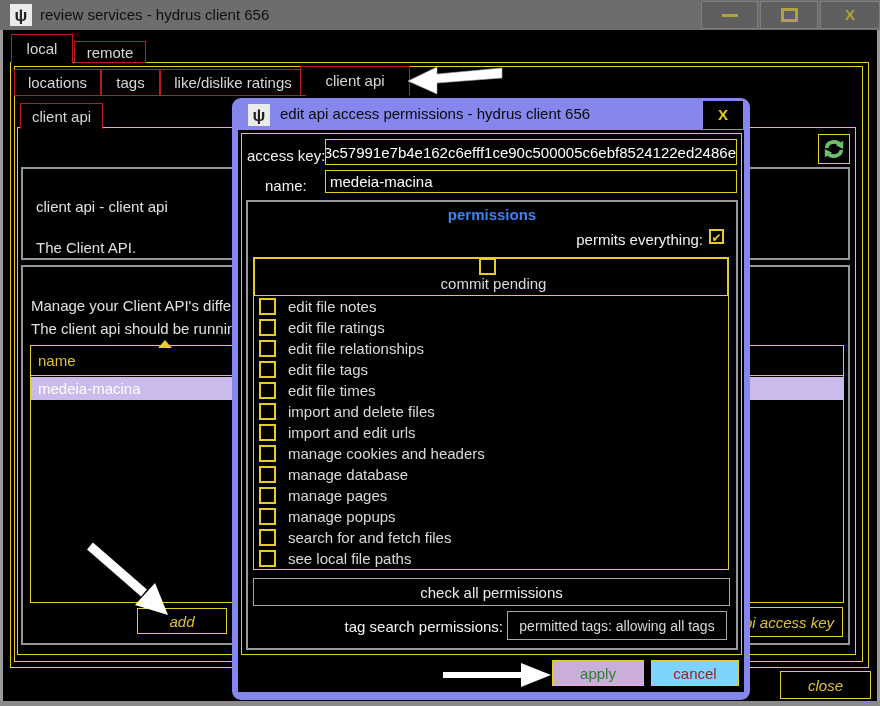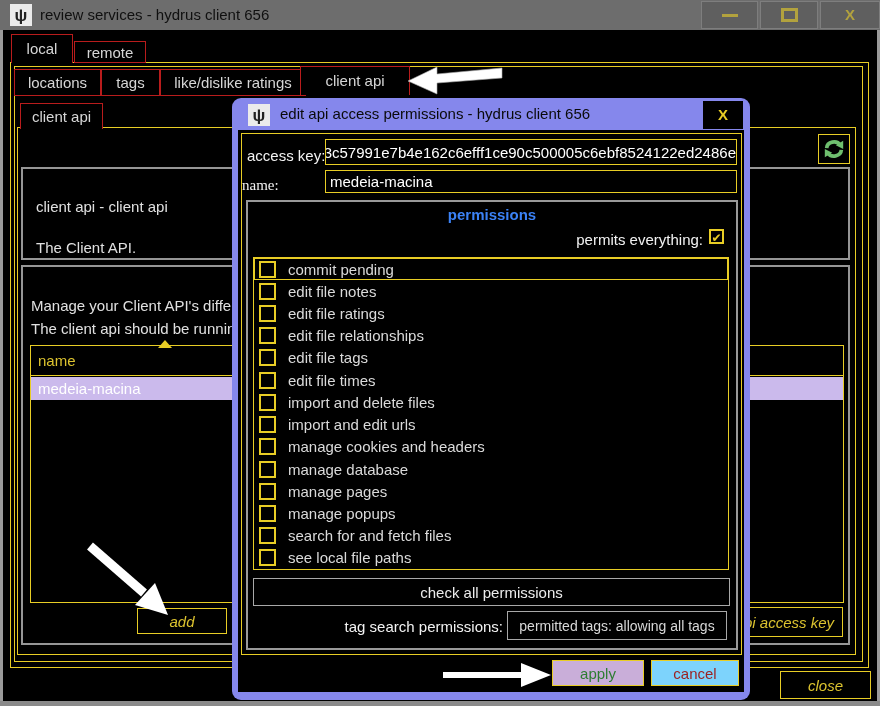--- a/index.html
+++ b/index.html
@@ -33,21 +33,21 @@
   .ybtn{border:1px solid #e8cd25;color:#dcc32f;text-align:center;background:#000;z-index:4;font-style:italic;}
   
   .dialog{left:232px;top:98px;width:518px;height:602px;background:#8587ec;border-radius:9px;z-index:10;}
   .dlg-title{height:32px;line-height:32px;color:#0a0a0a;}
   .dlg-content{background:#000;}
   .dlg-label{color:#f2f2f2;white-space:nowrap;}
   .yinput{border:1px solid #e8cd25;background:#000;color:#fff;overflow:hidden;white-space:nowrap;}
   .gbtn{border:1px solid #a8a8a8;background:#000;color:#ececec;text-align:center;}
   .cb{border:2px solid #e8cd25;background:#000;color:#e8cd25;text-align:center;}
   .perm-row{display:flex;align-items:center;padding-left:5px;flex:1 1 auto;}
-  .perm-row.focused{box-shadow:inset 0 0 0 1px #e8cd25;}
+  .perm-row.focused{box-shadow:inset 0 0 0 1px #e8cd25;flex-direction:column;}
   .perm-cb{width:13px;height:13px;border:2px solid #e8cd25;margin-right:12px;flex:none;}
   .perm-label{color:#dadada;white-space:nowrap;}
   .arrow{z-index:20;pointer-events:none;}
 </style>
 </head>
 <body>
 
 <div id="screen">
 
   <div class="abs titlebar">
@@ -123,21 +123,21 @@
 
   <div class="abs psi-box" style="left:248px;top:104px;z-index:11;">ψ</div>
   <div class="abs dlg-title" style="left:280px;top:98px;z-index:11;">edit api access permissions - hydrus client 656</div>
   <div class="abs" style="left:703px;top:101px;width:40px;height:28px;background:#000;color:#e8cd25;font-weight:bold;text-align:center;line-height:28px;z-index:11;">X</div>
 
   <div class="abs dlg-content" style="left:238px;top:130px;width:506px;height:562px;z-index:10;"></div>
   <div class="abs ybox" style="left:241px;top:133px;width:501px;height:522px;z-index:10;"></div>
 
   <div class="abs dlg-label" style="left:247px;top:147px;z-index:11;">access key:</div>
   <div class="abs yinput" style="left:325px;top:139px;width:412px;height:26px;line-height:25px;direction:rtl;z-index:11;">a3c57991e7b4e162c6efff1ce90c500005c6ebf8524122ed2486e</div>
-  <div class="abs dlg-label" style="left:242px;top:177px;z-index:11;font-family:Liberation Serif, serif;">name:</div>
+  <div class="abs dlg-label" style="left:265px;top:177px;z-index:11;">name:</div>
   <div class="abs yinput" style="left:325px;top:170px;width:412px;height:23px;line-height:22px;padding-left:4px;z-index:11;">medeia-macina</div>
 
   <div class="abs gbox" style="left:246px;top:200px;width:492px;height:450px;border-color:#999;z-index:10;"></div>
   <div class="abs" style="left:246px;top:206px;width:492px;text-align:center;font-weight:bold;color:#3b82f6;z-index:11;">permissions</div>
   <div class="abs dlg-label" style="left:450px;top:231px;width:253px;text-align:right;z-index:11;">permits everything:</div>
   <div class="abs cb" style="left:709px;top:229px;width:15px;height:15px;line-height:15px;font-size:12px;z-index:11;">✔</div>
 
   <div class="abs listbox" style="left:253px;top:257px;width:476px;height:313px;display:flex;flex-direction:column;z-index:11;">
       <div class="perm-row focused">
         <span class="perm-cb"></span>

